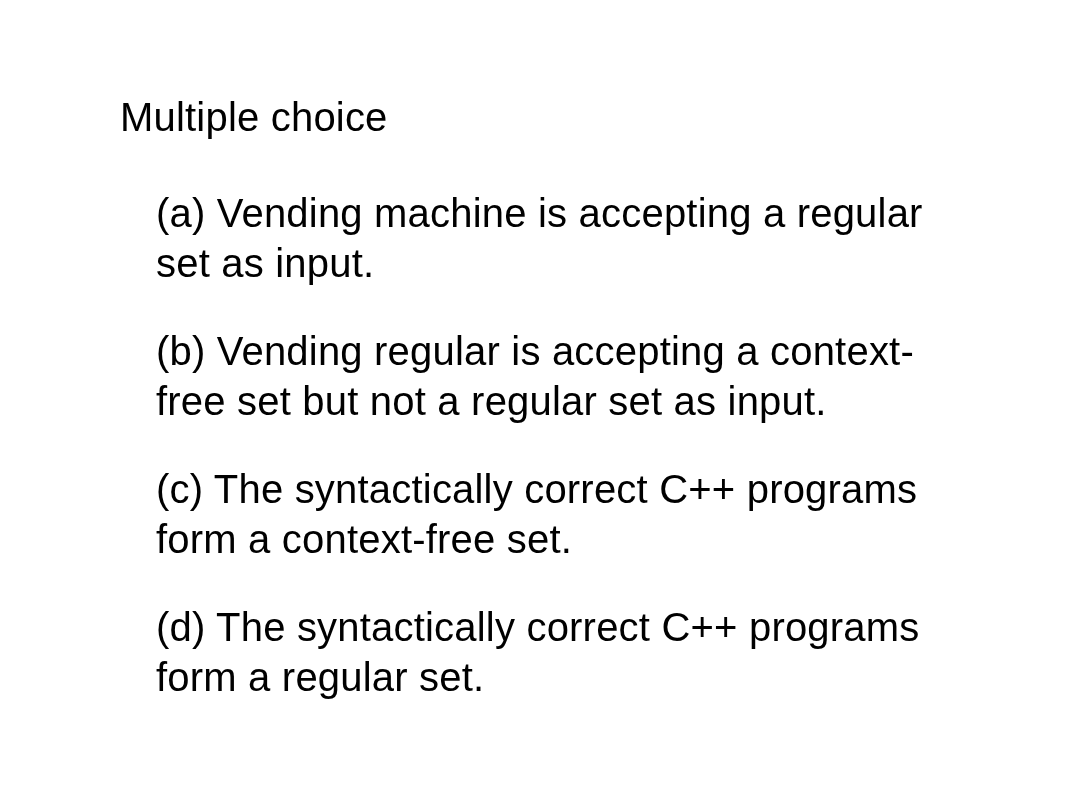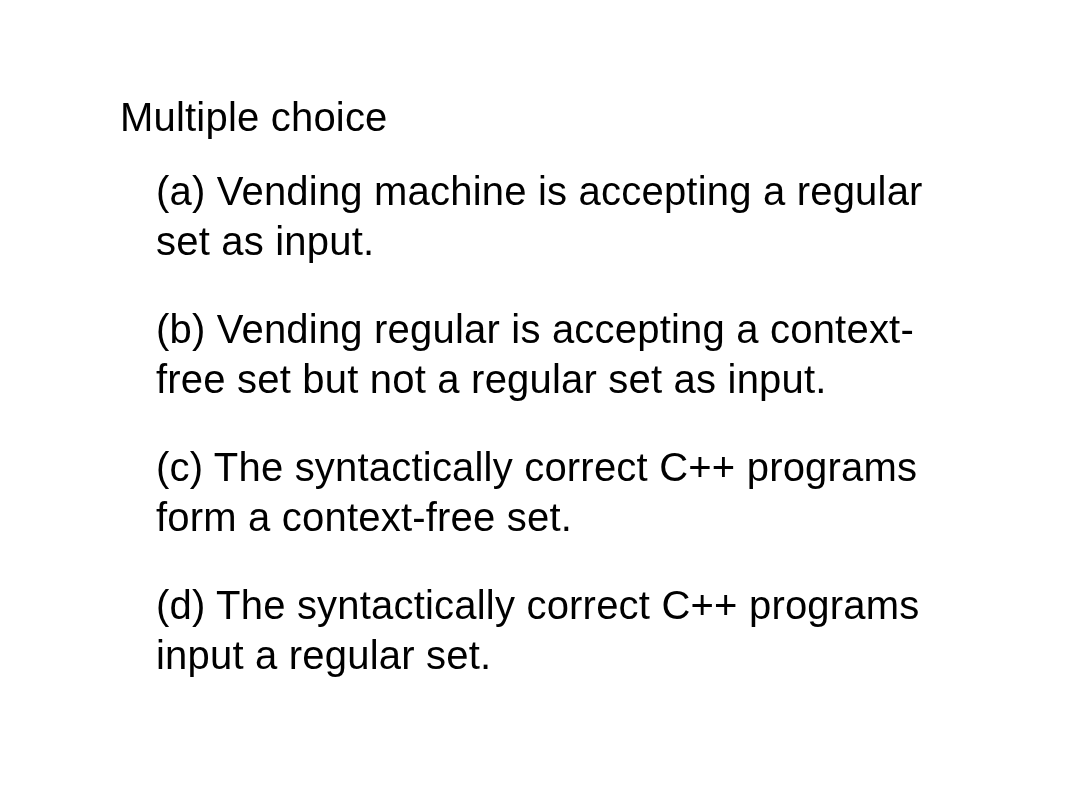--- a/index.html
+++ b/index.html
@@ -11,21 +11,21 @@
       width: 1070px;
       height: 795px;
       background: #ffffff;
       font-family: -apple-system, BlinkMacSystemFont, "Segoe UI", "Helvetica Neue", Arial, sans-serif;
       padding: 95px 120px 0 120px;
       color: #000000;
     }
     .heading {
       font-size: 40px;
       font-weight: 400;
-      margin-bottom: 26px;
+      margin-bottom: 48px;
       letter-spacing: 0.2px;
     }
     .option {
       font-size: 40px;
       font-weight: 400;
       line-height: 1.25;
       margin-bottom: 38px;
       letter-spacing: 0.2px;
       margin-left: 36px;
     }
@@ -34,13 +34,13 @@
 <body>
 
 <div class="heading">Multiple choice</div>
 
 <div class="option">(a) Vending machine is accepting a regular set as input.</div>
 
 <div class="option">(b) Vending regular is accepting a context-free set but not a regular set as input.</div>
 
 <div class="option">(c) The syntactically correct C++ programs form a context-free set.</div>
 
-<div class="option">(d) The syntactically correct C++ programs input a regular set.</div>
+<div class="option">(d) The syntactically correct C++ programs form a regular set.</div>
 
 </body></html>

